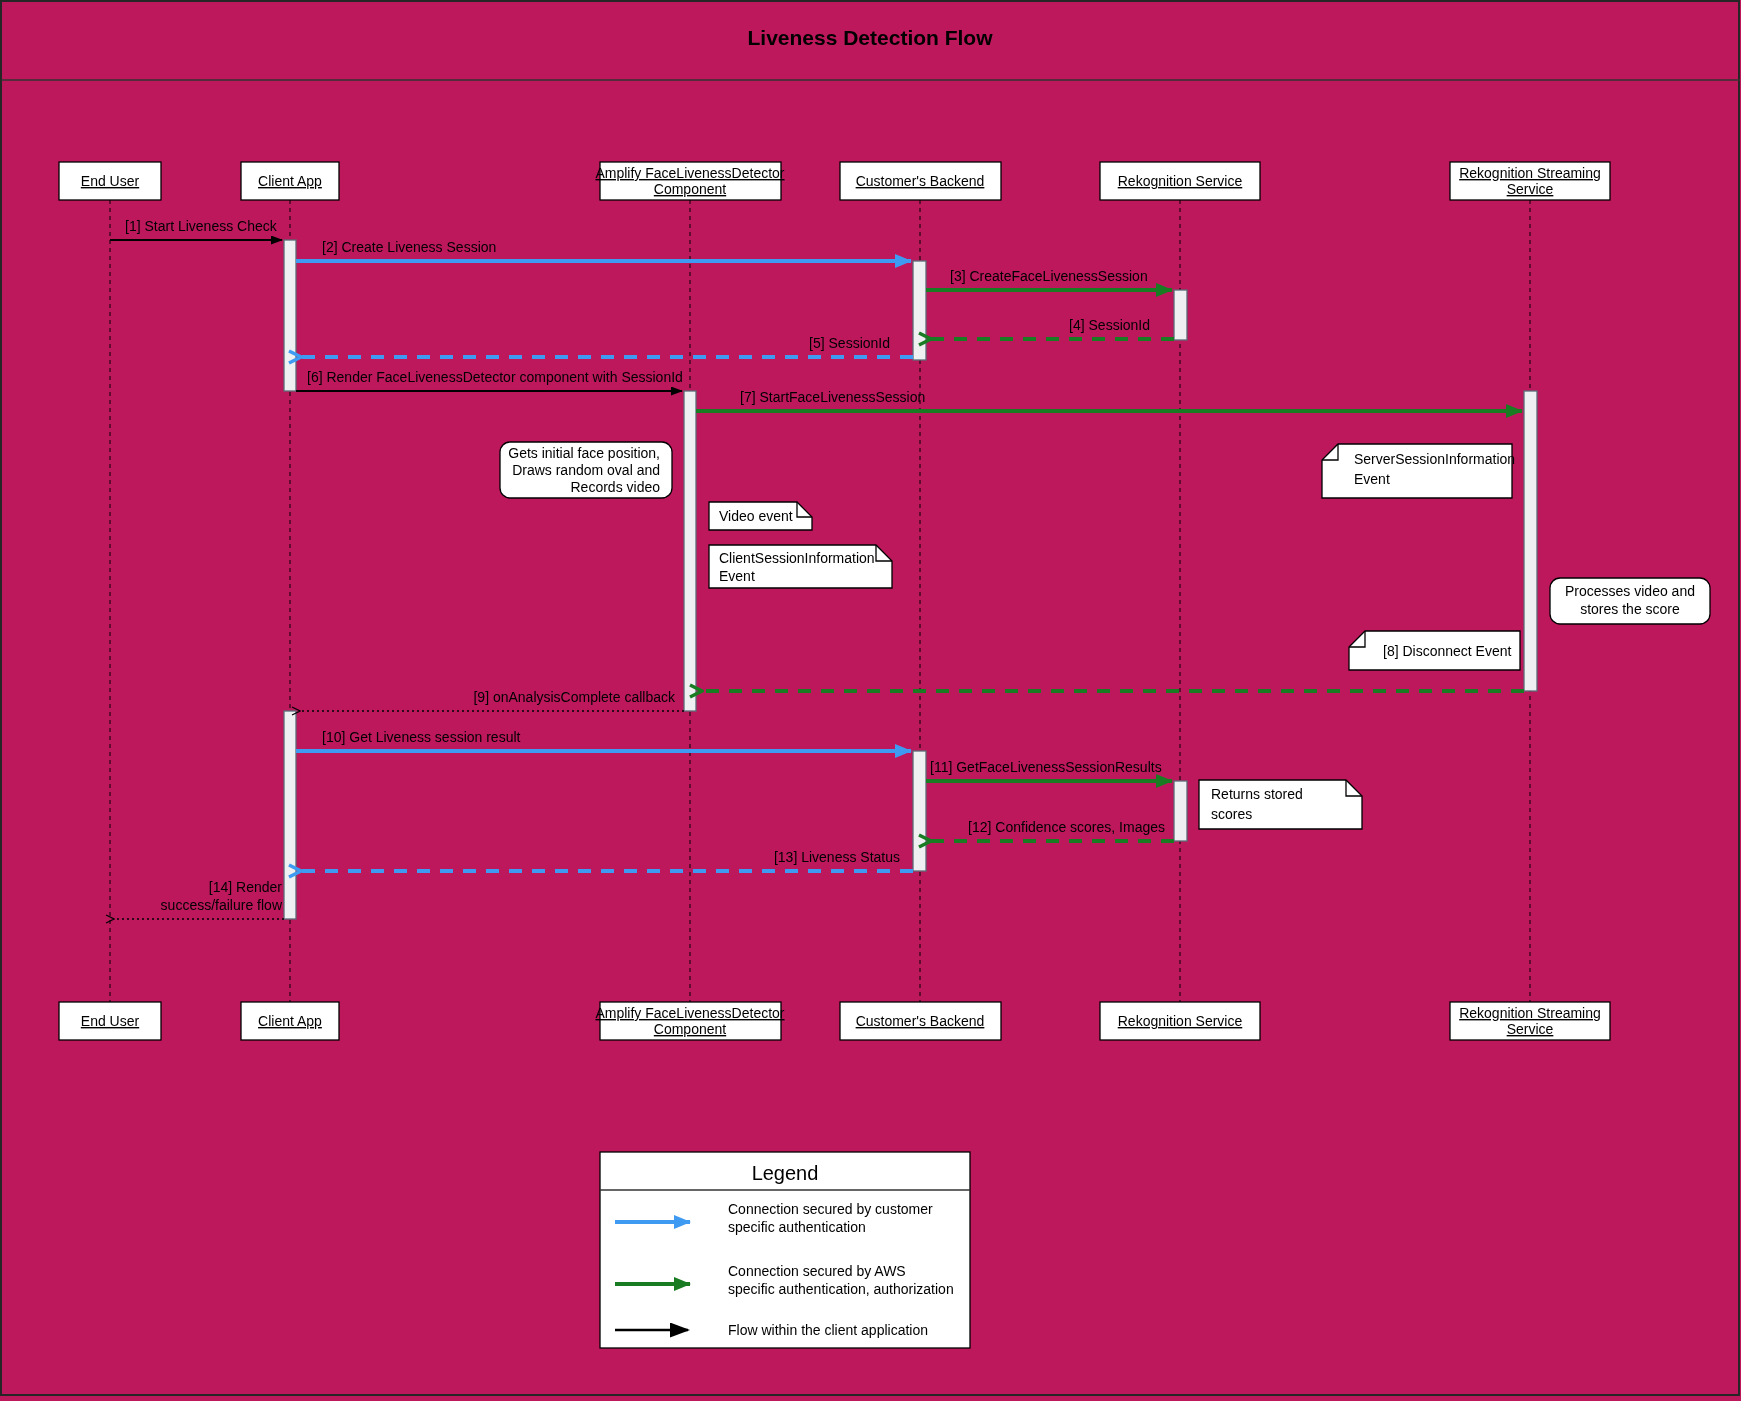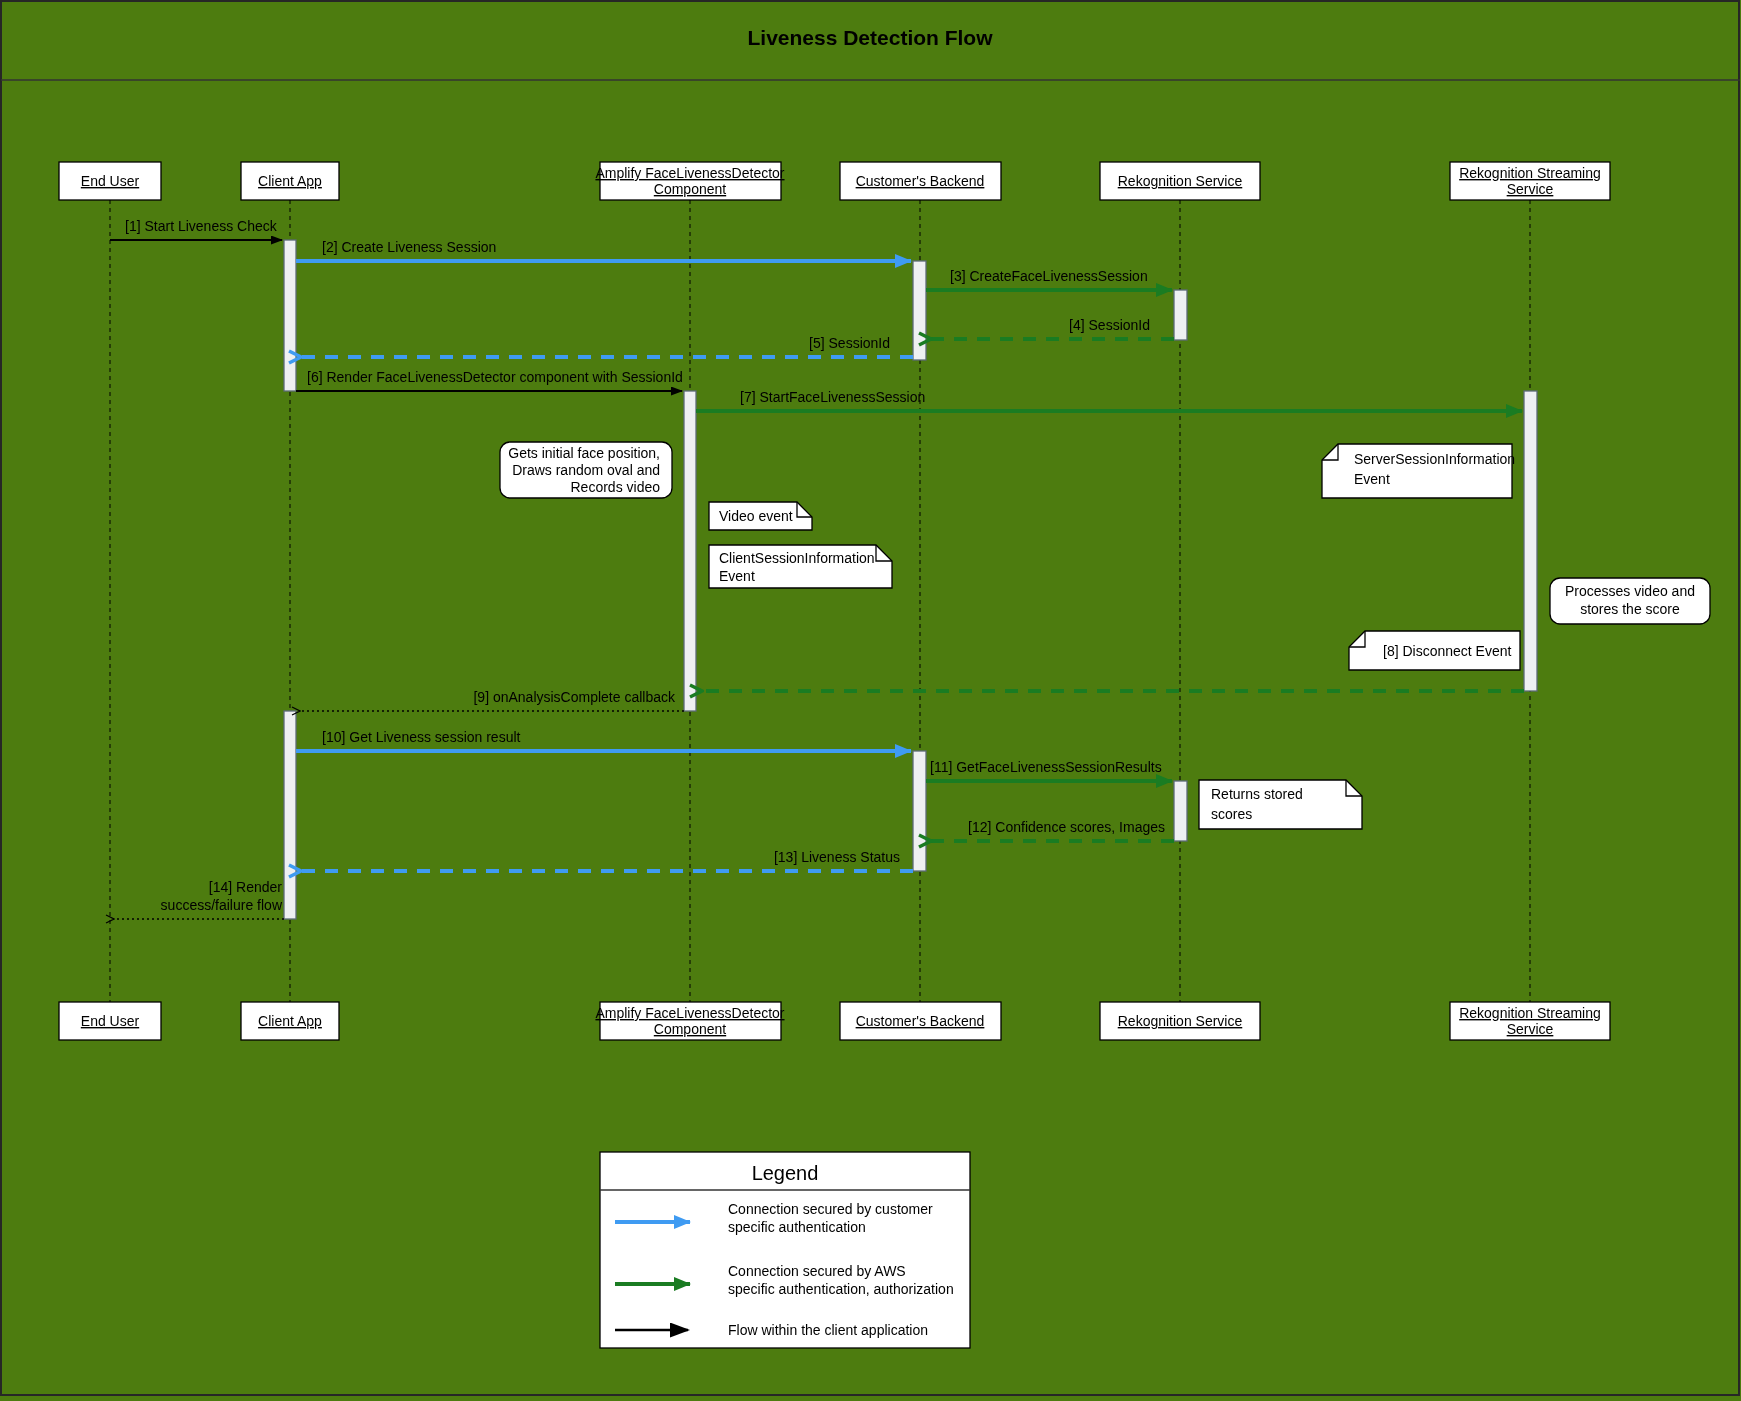--- a/index.html
+++ b/index.html
@@ -3,21 +3,21 @@
 <meta charset="utf-8">
 <style>
   :root{
     --c-blue:#3f9bf2;
     --c-green:#1a7c22;
     --c-black:#000000;
     --c-activation_fill:#eef0f2;
     --c-activation_stroke:#5c6a77;
   }
   html,body{margin:0;padding:0;background:#fff;}
-  .canvas{position:relative;width:1741px;height:1401px;background:#4d7c0f;overflow:hidden;
+  .canvas{position:relative;width:1741px;height:1401px;background:#be185d;overflow:hidden;
           font-family:"Liberation Sans",sans-serif;}
   svg{position:absolute;left:0;top:0;}
   svg text{font-family:"Liberation Sans",sans-serif;font-size:14px;fill:#000;}
   .title-text{font-size:21px;font-weight:bold;text-anchor:middle;}
   .legend-title{font-size:20px;text-anchor:middle;}
   .actor-label{text-anchor:middle;text-decoration:underline;}
   .t-right{text-anchor:end;}
   .t-center{text-anchor:middle;}
   .frame{fill:none;stroke:#262626;stroke-width:2;}
   .sepline{stroke:#333;stroke-width:1.5;}

